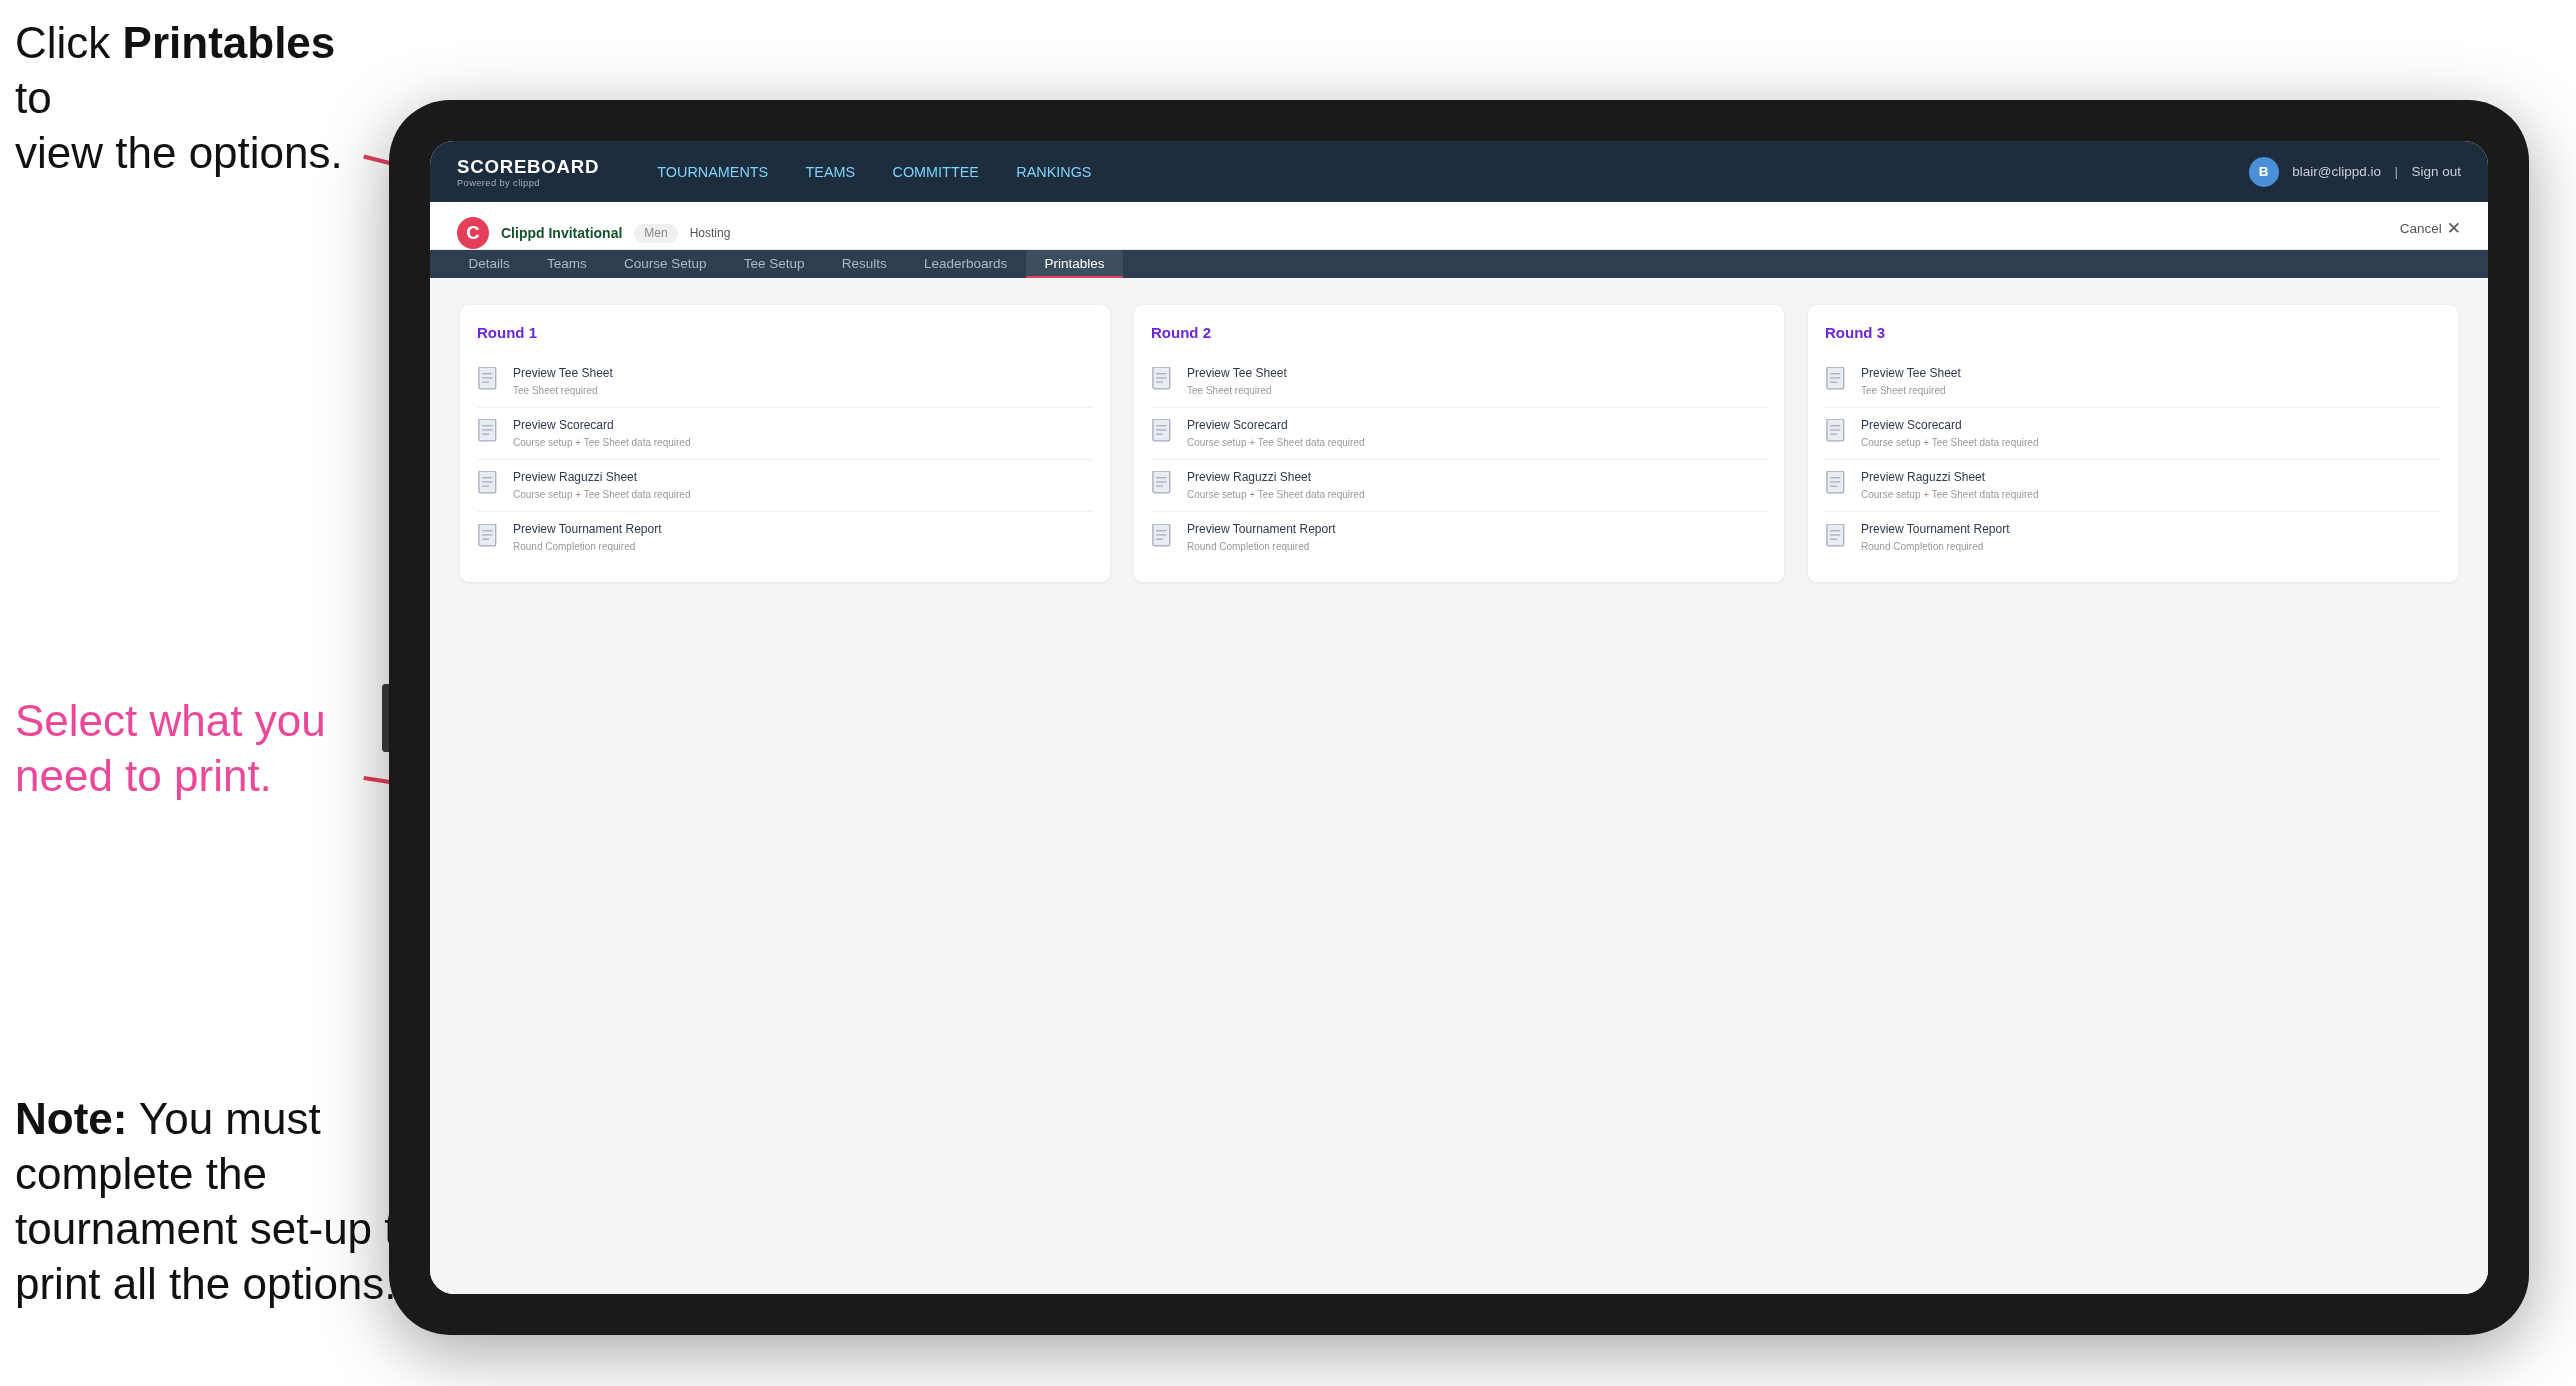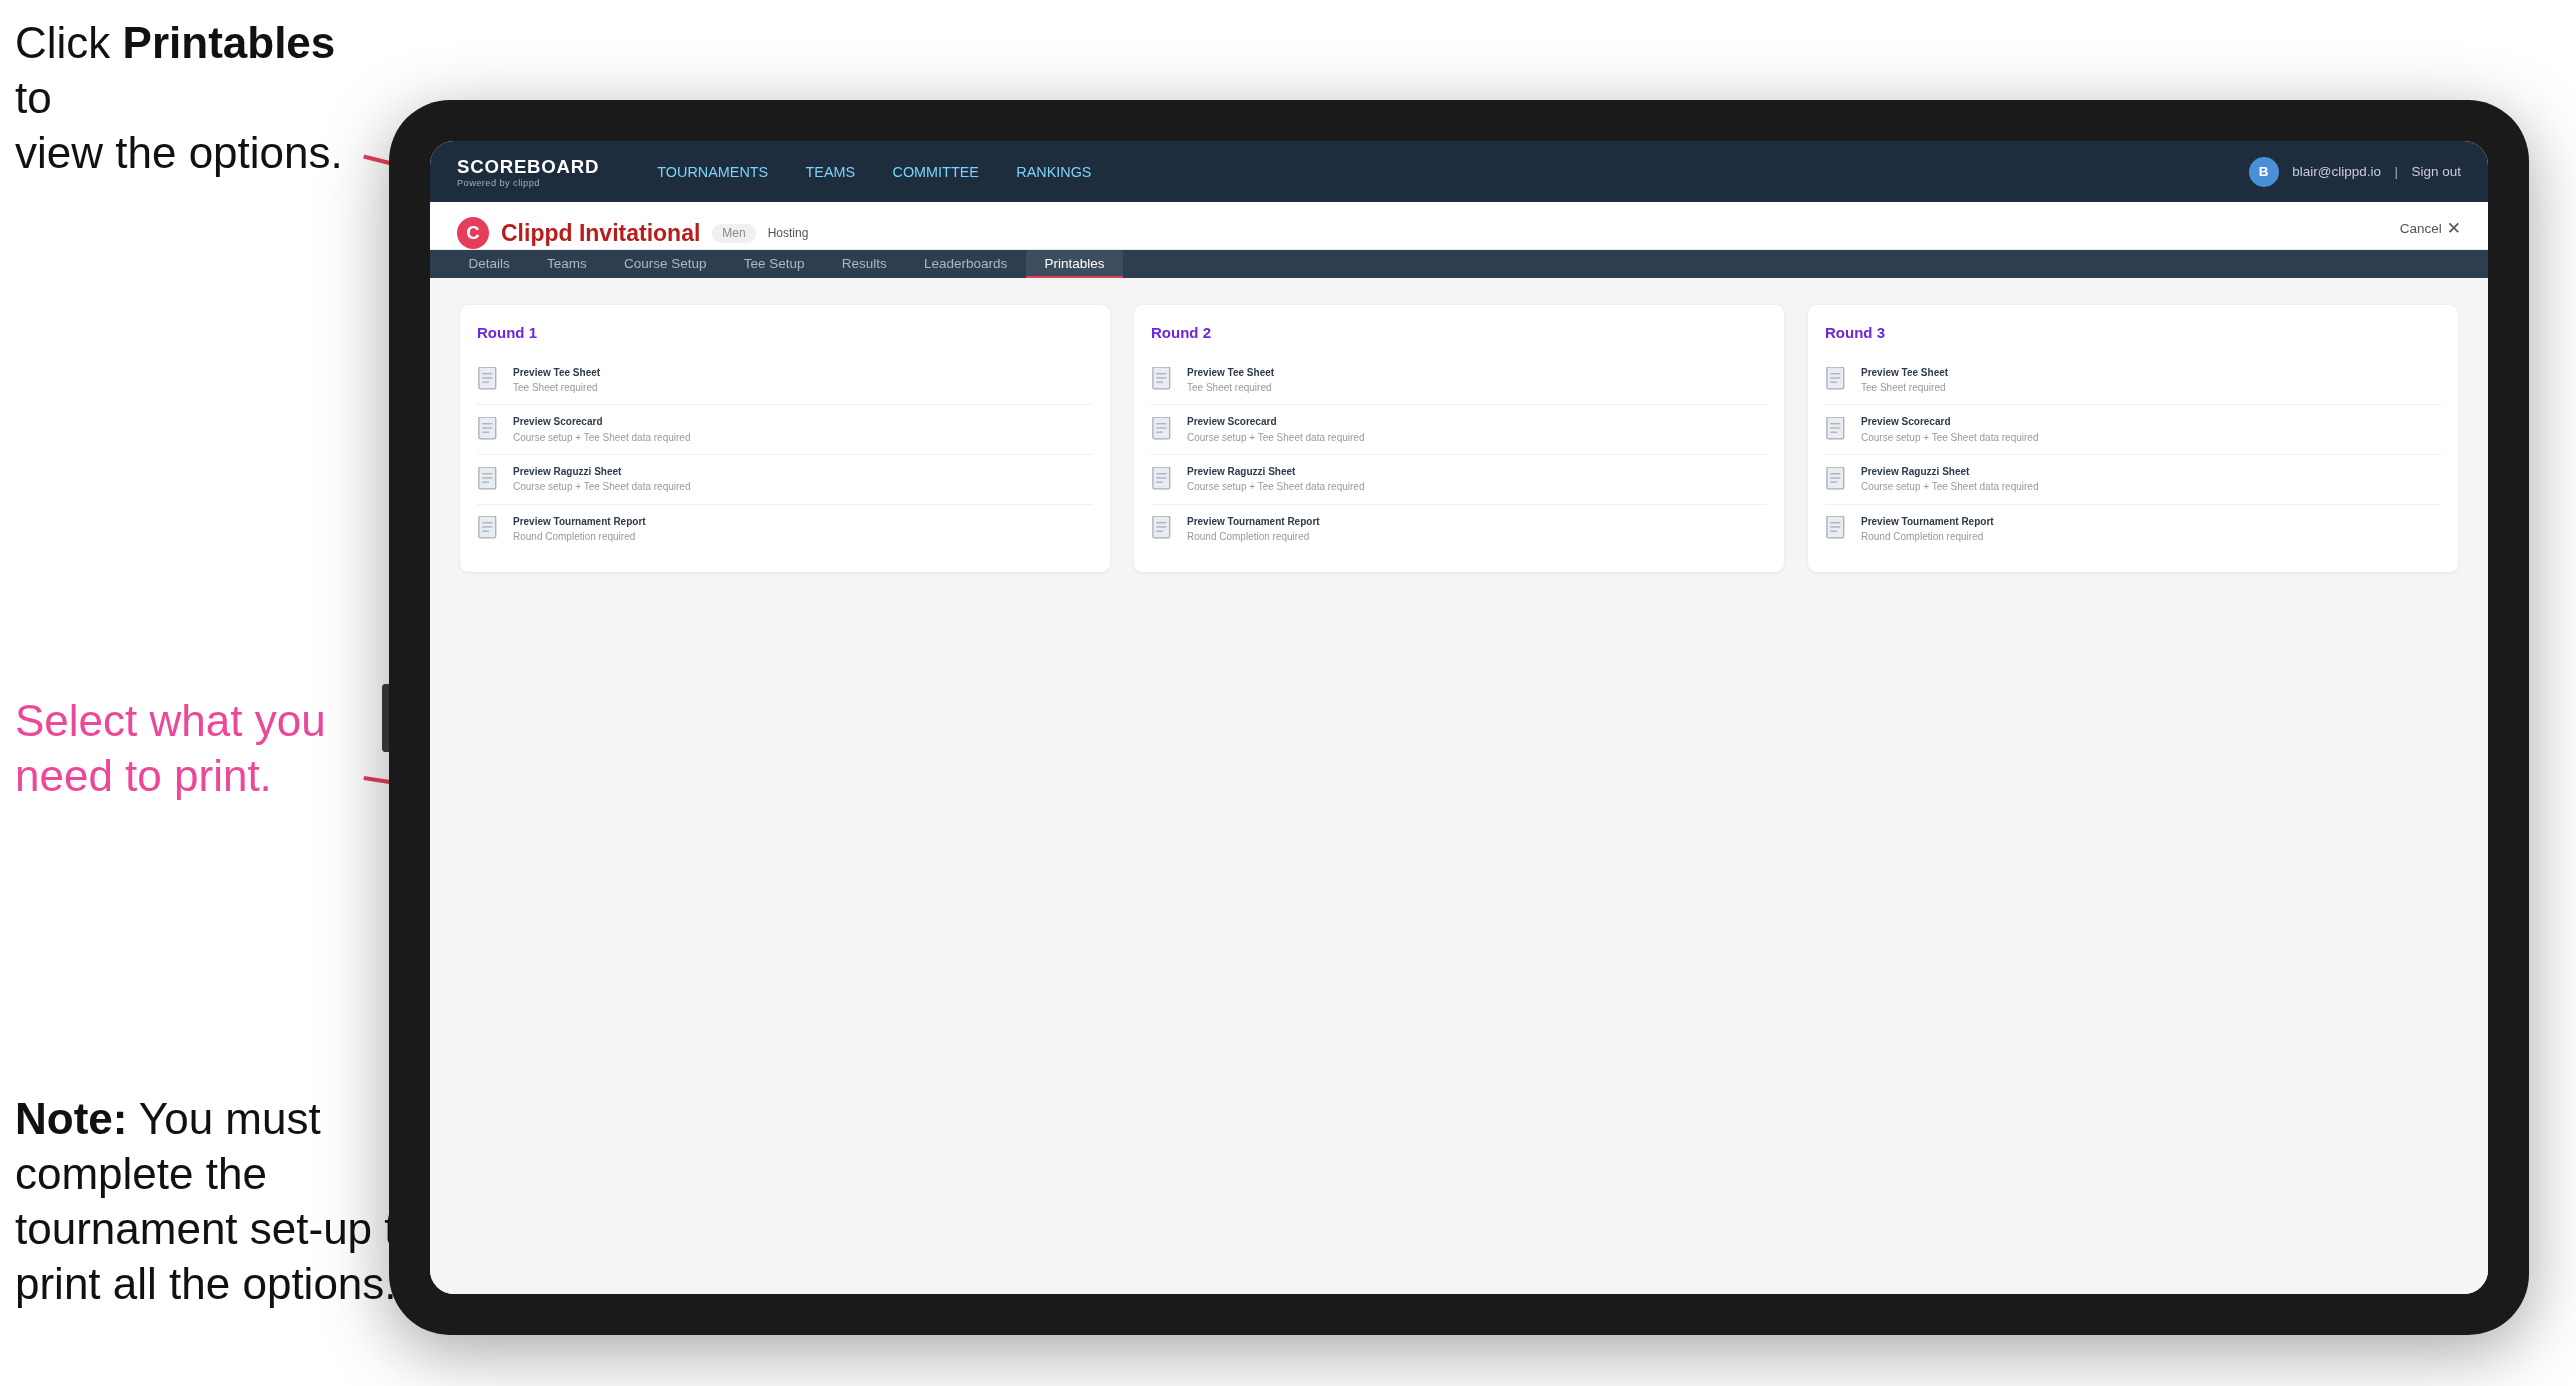--- a/index.html
+++ b/index.html
@@ -189,23 +189,23 @@
       border-radius: 50%;
       display: flex;
       align-items: center;
       justify-content: center;
       font-size: 18.6px;
       font-weight: 800;
       color: #fff;
     }
 
     .tournament-name {
-      font-size: 23px;
+      font-size: 14px;
       font-weight: 600;
-      color: #b91c1c;
+      color: #14532d;
     }
 
     .tournament-badge {
       font-size: 12px;
       color: #888;
       background: #f0f0f0;
       padding: 2.5px 10px;
       border-radius: 17px;
     }
 
@@ -301,22 +301,22 @@
     .print-icon svg {
       width: 100%;
       height: 100%;
     }
 
     .print-info {
       flex: 1;
     }
 
     .print-name {
-      font-size: 10px;
-      font-weight: 700;
+      font-size: 12px;
+      font-weight: 400;
       color: #2d3a4a;
       line-height: 1.3;
     }
 
     .print-req {
       font-size: 10px;
       color: #999;
       margin-top: 2.5px;
       line-height: 1.3;
     }

